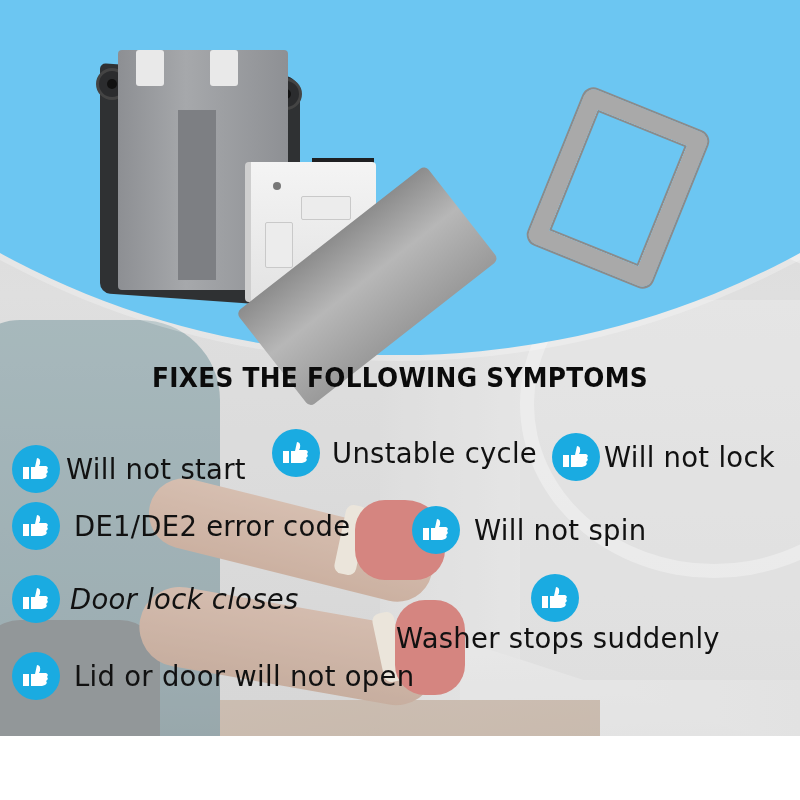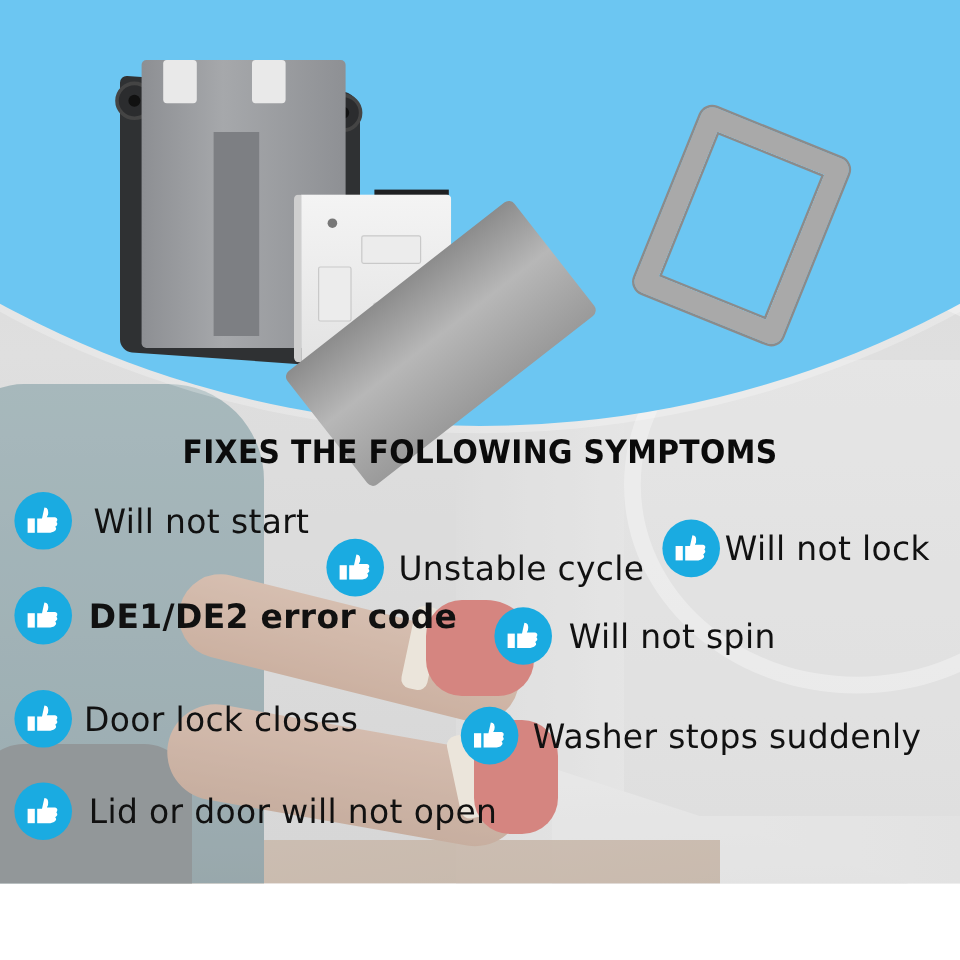--- a/index.html
+++ b/index.html
@@ -105,77 +105,77 @@
     </div>
   </div>
 
   <div class="strike">
     <div class="strike-ring"></div>
     <div class="strike-bar"></div>
   </div>
 
   <div class="heading">FIXES THE FOLLOWING SYMPTOMS</div>
 
-  <div class="item" style="left:12px; top:409px;gap:12px;">
+  <div class="item" style="left:12px; top:444px;">
     <span class="badge">
       <svg viewBox="0 0 28 28">
           <rect x="1" y="12" width="6" height="12" fill="#fff"></rect>
           <path d="M9 12 L13 12 L15 3 Q19 3 18 9 L17 11 L24 11 Q27 12 25 15 Q27 17 24 19 Q26 21 23 23 L20 24 L9 24 Z" fill="#fff"></path>
         </svg>
     </span>
     <span class="label">Will not start</span>
   </div>
-  <div class="item" style="left:272px; top:448px;">
+  <div class="item" style="left:272px; top:428px;">
     <span class="badge">
       <svg viewBox="0 0 28 28">
           <rect x="1" y="12" width="6" height="12" fill="#fff"></rect>
           <path d="M9 12 L13 12 L15 3 Q19 3 18 9 L17 11 L24 11 Q27 12 25 15 Q27 17 24 19 Q26 21 23 23 L20 24 L9 24 Z" fill="#fff"></path>
         </svg>
     </span>
     <span class="label" style="margin-left:12px;">Unstable cycle</span>
   </div>
   <div class="item" style="left:552px; top:432px;align-items:center;">
     <span class="badge">
       <svg viewBox="0 0 28 28">
           <rect x="1" y="12" width="6" height="12" fill="#fff"></rect>
           <path d="M9 12 L13 12 L15 3 Q19 3 18 9 L17 11 L24 11 Q27 12 25 15 Q27 17 24 19 Q26 21 23 23 L20 24 L9 24 Z" fill="#fff"></path>
         </svg>
     </span>
     <span class="label" style="margin-left:4px;">Will not lock</span>
   </div>
 
-  <div class="item" style="left:12px; top:488px;font-weight:bold;">
+  <div class="item" style="left:12px; top:501px;">
     <span class="badge">
       <svg viewBox="0 0 28 28">
           <rect x="1" y="12" width="6" height="12" fill="#fff"></rect>
           <path d="M9 12 L13 12 L15 3 Q19 3 18 9 L17 11 L24 11 Q27 12 25 15 Q27 17 24 19 Q26 21 23 23 L20 24 L9 24 Z" fill="#fff"></path>
         </svg>
     </span>
     <span class="label" style="margin-left:14px;">DE1/DE2 error code</span>
   </div>
   <div class="item" style="left:412px; top:505px;text-align:right;">
     <span class="badge">
       <svg viewBox="0 0 28 28">
           <rect x="1" y="12" width="6" height="12" fill="#fff"></rect>
           <path d="M9 12 L13 12 L15 3 Q19 3 18 9 L17 11 L24 11 Q27 12 25 15 Q27 17 24 19 Q26 21 23 23 L20 24 L9 24 Z" fill="#fff"></path>
         </svg>
     </span>
     <span class="label" style="margin-left:14px;">Will not spin</span>
   </div>
 
-  <div class="item" style="left:12px; top:574px;">
+  <div class="item" style="left:12px; top:574px;font-style:italic;">
     <span class="badge">
       <svg viewBox="0 0 28 28">
           <rect x="1" y="12" width="6" height="12" fill="#fff"></rect>
           <path d="M9 12 L13 12 L15 3 Q19 3 18 9 L17 11 L24 11 Q27 12 25 15 Q27 17 24 19 Q26 21 23 23 L20 24 L9 24 Z" fill="#fff"></path>
         </svg>
     </span>
     <span class="label" style="margin-left:10px;">Door lock closes</span>
   </div>
-  <div class="item" style="left:384px; top:588px;">
+  <div class="item" style="left:384px; top:574px;flex-direction:column;">
     <span class="badge">
       <svg viewBox="0 0 28 28">
           <rect x="1" y="12" width="6" height="12" fill="#fff"></rect>
           <path d="M9 12 L13 12 L15 3 Q19 3 18 9 L17 11 L24 11 Q27 12 25 15 Q27 17 24 19 Q26 21 23 23 L20 24 L9 24 Z" fill="#fff"></path>
         </svg>
     </span>
     <span class="label" style="margin-left:12px;">Washer stops suddenly</span>
   </div>
 
   <div class="item" style="left:12px; top:651px;justify-content:space-between;">

